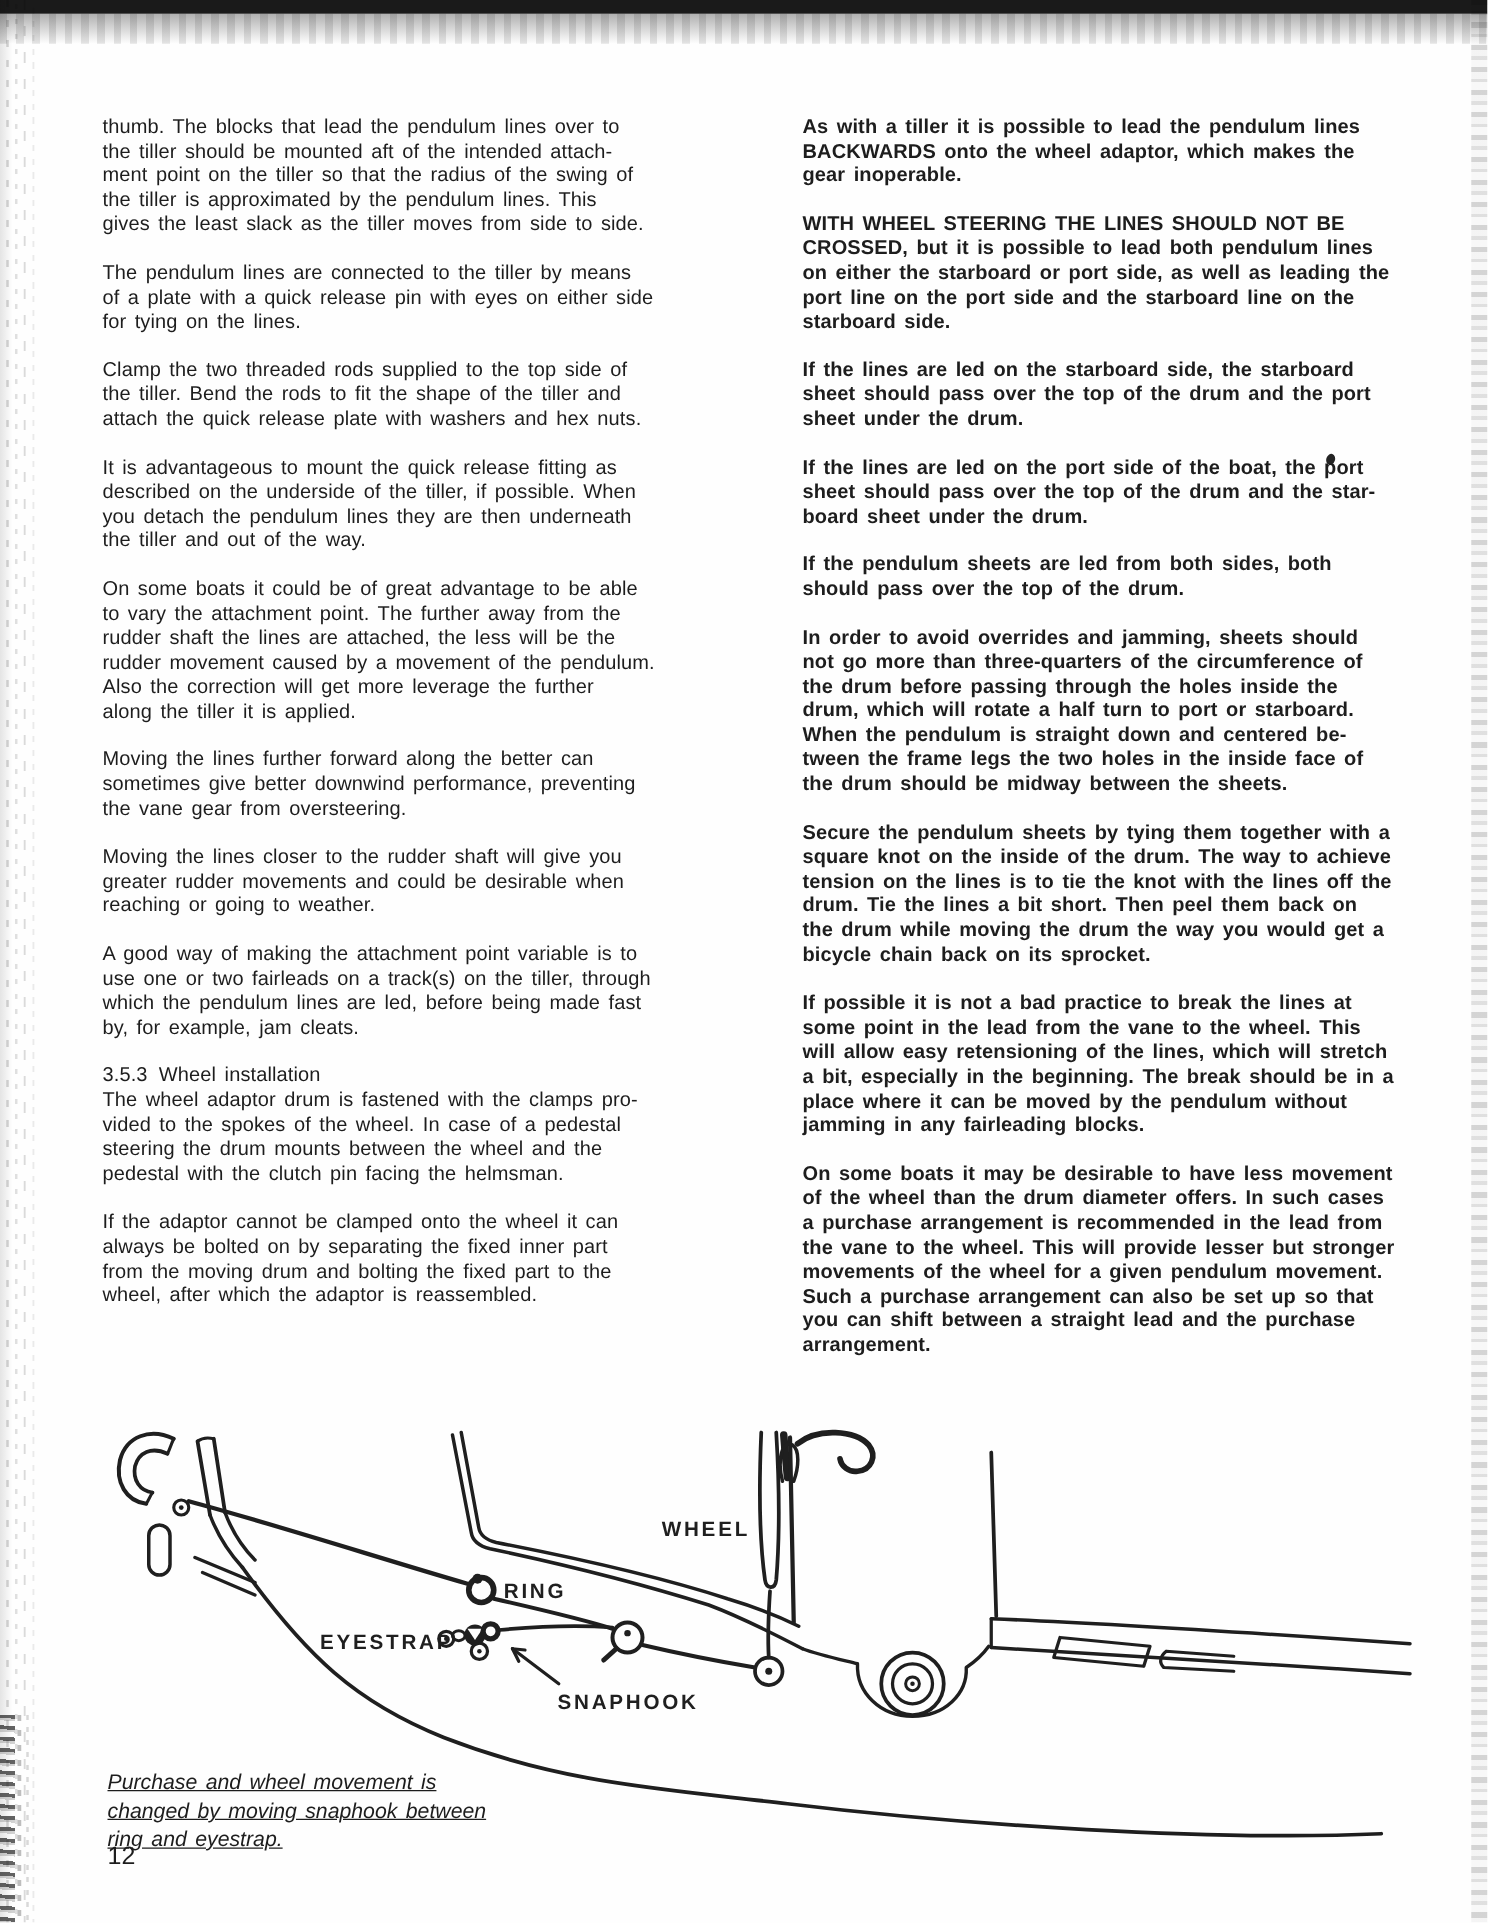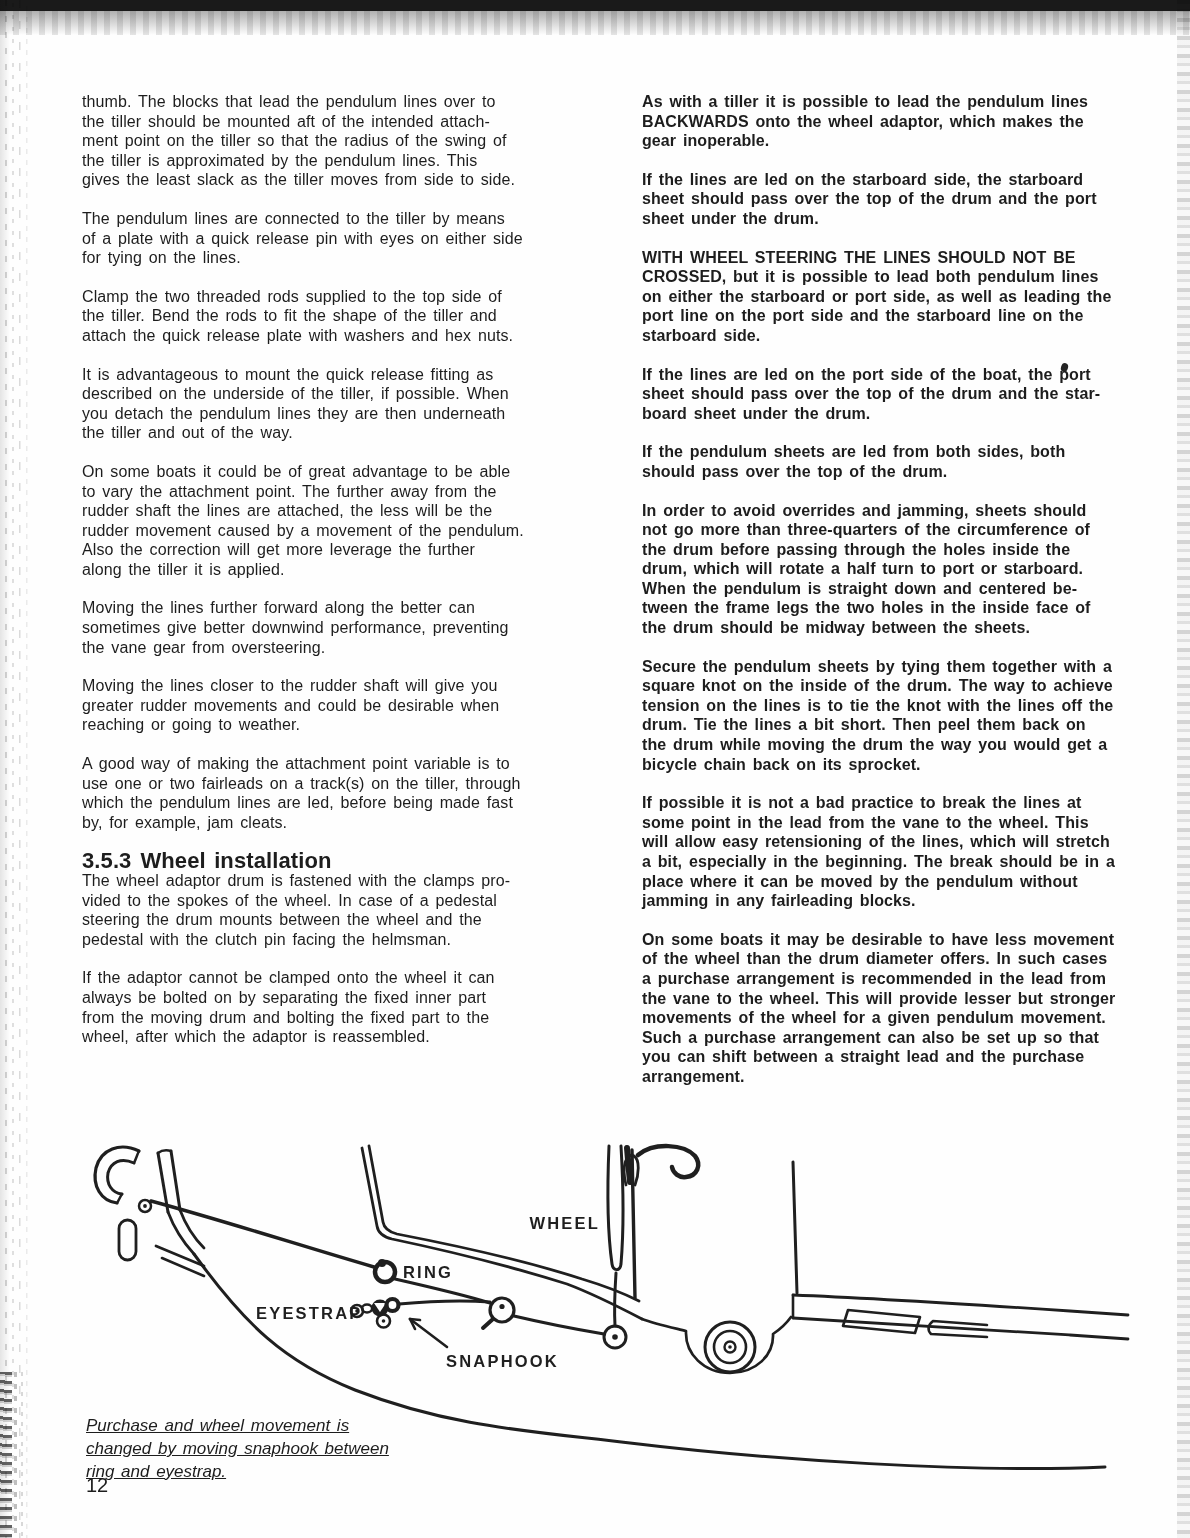--- a/index.html
+++ b/index.html
@@ -39,21 +39,21 @@
       repeating-linear-gradient(180deg, rgba(0,0,0,.22) 0 4px, rgba(0,0,0,.05) 4px 9px, rgba(0,0,0,.16) 9px 12px, rgba(0,0,0,.03) 12px 18px);
     opacity:.75;
   }
   .ink-blot{position:absolute;left:1061px;top:363px;width:7px;height:9px;background:#242424;border-radius:50%;transform:rotate(18deg);}
   
   .col{position:absolute;top:52px;width:522px;font-size:16px;line-height:19.6px;
        word-spacing:2.2px;letter-spacing:.1px;margin-top:40px;}
   .col-left{left:82px;}
   .col-right{left:642px;font-weight:bold;}
   .col p{margin:0 0 19px 0;white-space:pre-line;}
-  .heading{margin:0;font-size:22px;font-weight:bold;}
+  .heading{margin:0;font-size:16px;font-weight:normal;}
   .heading .hnum{display:inline-block;margin-right:9px;}
   
   .figure-svg{position:absolute;left:70px;top:1140px;}
   .fig-label{font-family:"Liberation Sans","DejaVu Sans",sans-serif;font-size:16.5px;
              font-weight:bold;letter-spacing:2.2px;fill:#1f1f1f;}
   .caption{position:absolute;left:86px;top:1414px;width:330px;font-style:italic;
            font-size:17px;line-height:23px;word-spacing:2px;white-space:pre-line;text-decoration:underline;}
   .page-number{position:absolute;left:86px;top:1474px;font-size:20px;}
 </style>
 </head>
@@ -108,28 +108,28 @@
     <p>If the adaptor cannot be clamped onto the wheel it can
 always be bolted on by separating the fixed inner part
 from the moving drum and bolting the fixed part to the
 wheel, after which the adaptor is reassembled.</p>
   </div>
 
   <div class="col col-right">
     <p>As with a tiller it is possible to lead the pendulum lines
 BACKWARDS onto the wheel adaptor, which makes the
 gear inoperable.</p>
-    <p>If the lines are led on the starboard side, the starboard
-sheet should pass over the top of the drum and the port
-sheet under the drum.</p>
     <p>WITH WHEEL STEERING THE LINES SHOULD NOT BE
 CROSSED, but it is possible to lead both pendulum lines
 on either the starboard or port side, as well as leading the
 port line on the port side and the starboard line on the
 starboard side.</p>
+    <p>If the lines are led on the starboard side, the starboard
+sheet should pass over the top of the drum and the port
+sheet under the drum.</p>
     <p>If the lines are led on the port side of the boat, the port
 sheet should pass over the top of the drum and the star-
 board sheet under the drum.</p>
     <p>If the pendulum sheets are led from both sides, both
 should pass over the top of the drum.</p>
     <p>In order to avoid overrides and jamming, sheets should
 not go more than three-quarters of the circumference of
 the drum before passing through the holes inside the
 drum, which will rotate a half turn to port or starboard.
 When the pendulum is straight down and centered be-

